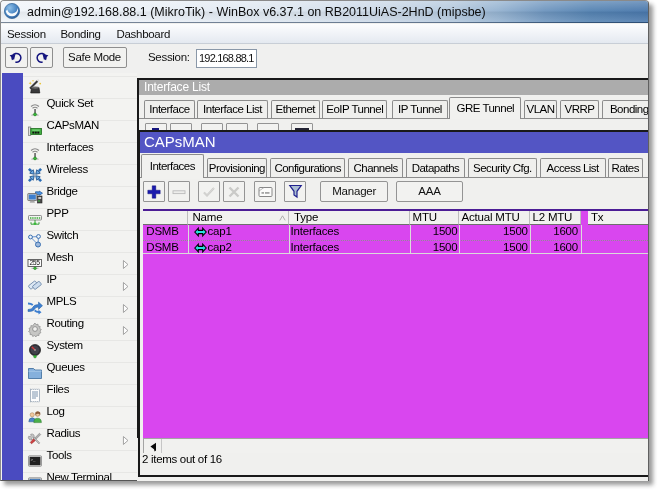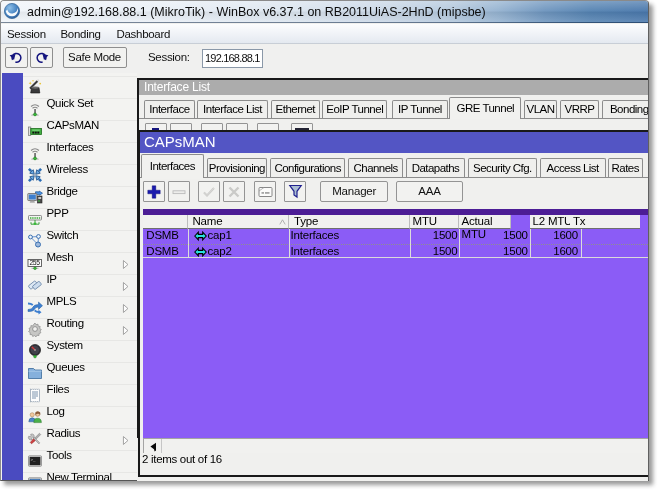--- a/index.html
+++ b/index.html
@@ -32,21 +32,21 @@
 
 #toolbar { position:absolute; left:0; top:44px; width:647px; height:28px; background:#f0f0ef; }
 .tbtn {
   position:absolute; background:#f2f2f0; border:1px solid #8e8e8e; border-radius:2px;
   font-size:11.5px; letter-spacing:-0.3px; color:#111; text-align:center;
 }
 #sessionlbl { position:absolute; left:147px; top:6px; font-size:11.5px; letter-spacing:-0.3px; color:#111; }
 #sessionbox {
   position:absolute; left:195px; top:4px; width:61px; height:19px;
   background:#ffffff; border:1px solid #8a98a8; font-size:11px; letter-spacing:-0.8px; color:#111;
-  line-height:17px; padding-left:2px;margin-left:6px;
+  line-height:17px; padding-left:2px;
 }
 
 #sidebar { position:absolute; left:0; top:72px; width:136px; height:407px; background:#f3f3f1; overflow:hidden; }
 #bluestrip { position:absolute; left:1px; top:0px; width:21px; height:407px; background:#4a4bc0; }
 .sitem { position:absolute; left:22px; width:114px; height:22px; border-top:1px solid #e7e7e5; }
 .sitem .icon { position:absolute; left:4px; top:2px; width:16px; height:16px; }
 .sitem .lbl { position:absolute; left:23.5px; top:4px; font-size:11.5px; letter-spacing:-0.35px; color:#000; white-space:nowrap;margin-top:16px; }
 .sitem .arr { position:absolute; left:99px; top:7px; width:7px; height:9px; }
 
 #mdi { position:absolute; left:136px; top:72px; width:511px; height:408px; background:#f0f0ee; overflow:hidden; }
@@ -61,21 +61,21 @@
 .tabline { position:absolute; height:1px; background:#8c8c8c; }
 .tabgap { position:absolute; height:2px; background:#f1f1ef; z-index:3; }
 .seltab { z-index:2; background:#f1f1ef; }
 
 #capwin { left:1px; top:57px; width:514px; height:347px; }
 #capwin .tab { letter-spacing:-0.55px; }
 #ifwin .tab { letter-spacing:-0.5px; }
 #capwin .wtitle { position:absolute; left:0; top:0; width:100%; height:21px; background:#5355c4; color:#fff; font-size:15px; line-height:20px; padding-left:4px; }
 .toolbtn { position:absolute; width:22px; height:21px; background:#f2f2f0; border:1px solid #949494; border-radius:1px; }
 
-#tbl { position:absolute; left:3px; top:77px; width:507px; height:229px; background:#8b5cf6; border-top:6px solid #4c1d95; }
+#tbl { position:absolute; left:3px; top:77px; width:507px; height:229px; background:#d946ef; border-top:2px solid #4c1d95; }
 .hdrcell { position:absolute; top:0; height:14px;  background:#f1f1ef; border-bottom:1px solid #6e6e6e; border-right:1px solid #bdbdbd; font-size:11.5px; letter-spacing:-0.2px; color:#000; line-height:12.5px; padding-left:4px; }
 .cell { position:absolute; font-size:11.5px; letter-spacing:-0.2px; color:#000; white-space:nowrap; }
 .rowsep { position:absolute; left:0; width:507px; border-top:1px dotted #8f8f8f; }
 .colsep { position:absolute; top:14px; width:1px; height:29px; background:#dcdcdc; }
 #hscroll { position:absolute; left:3px; top:306px; width:507px; height:16px; background:#f1f1ef; border:1px solid #a4a4a4; }
 #statusbar { position:absolute; left:2px; top:321px; width:508px; height:22px; background:#f0f0ee; font-size:11.5px; letter-spacing:-0.3px; color:#000; padding:1px 0 0 0px; line-height:11.5px; }
 </style>
 </head>
 <body>
 <div id="app">
@@ -403,23 +403,23 @@
           </svg>
       </div>
       <div class="tbtn" style="left:179.9px; top:49px; width:68.6px; height:21px; line-height:19px; border-color:#949494; letter-spacing:-0.2px;">Manager</div>
       <div class="tbtn" style="left:255.6px; top:49px; width:67.7px; height:21px; line-height:19px; border-color:#949494; letter-spacing:-0.2px;">AAA</div>
 
       <div id="tbl">
         <div class="hdrcell" style="left:0px;     width:44.5px;"></div>
         <div class="hdrcell" style="left:44.5px;  width:101.5px; padding-left:5px;">Name</div>
         <div class="hdrcell" style="left:146px;   width:120.5px; padding-left:5px;">Type</div>
         <div class="hdrcell" style="left:266.5px; width:49px; padding-left:3px;">MTU</div>
-        <div class="hdrcell" style="left:315.5px; width:52px; padding-left:3px;">Actual MTU</div>
+        <div class="hdrcell" style="left:315.5px; width:71px; padding-left:3px;">Actual MTU</div>
         <div class="hdrcell" style="left:386.5px; width:51px; padding-left:3px;">L2 MTU</div>
-        <div class="hdrcell" style="left:427px; width:70px; border-right:none; padding-left:3px;">Tx</div>
+        <div class="hdrcell" style="left:445px; width:70px; border-right:none; padding-left:3px;">Tx</div>
         <svg class="abs" style="left:136px; top:4px;" width="7" height="6" viewBox="0 0 7 6">
             <path d="M0.8,5.4 L3.5,0.8 L6.2,5.4" fill="none" stroke="#a8a8a8" stroke-width="0.9"></path>
           </svg>
 
         <div class="cell" style="left:3.3px; top:14px;">DSMB</div>
         <svg class="abs" style="left:51px; top:15px;" width="13" height="12" viewBox="0 0 13 12">
             <path d="M0.8,6 L4.3,2.2 V4.4 H8.7 V2.2 L12.2,6 L8.7,9.8 V7.6 H4.3 V9.8 Z" fill="#28e0e0" stroke="#000" stroke-width="1.1"></path>
           </svg>
         <div class="cell" style="left:64.5px; top:14px;">cap1</div>
         <div class="cell" style="left:147.5px; top:14px;">Interfaces</div>

